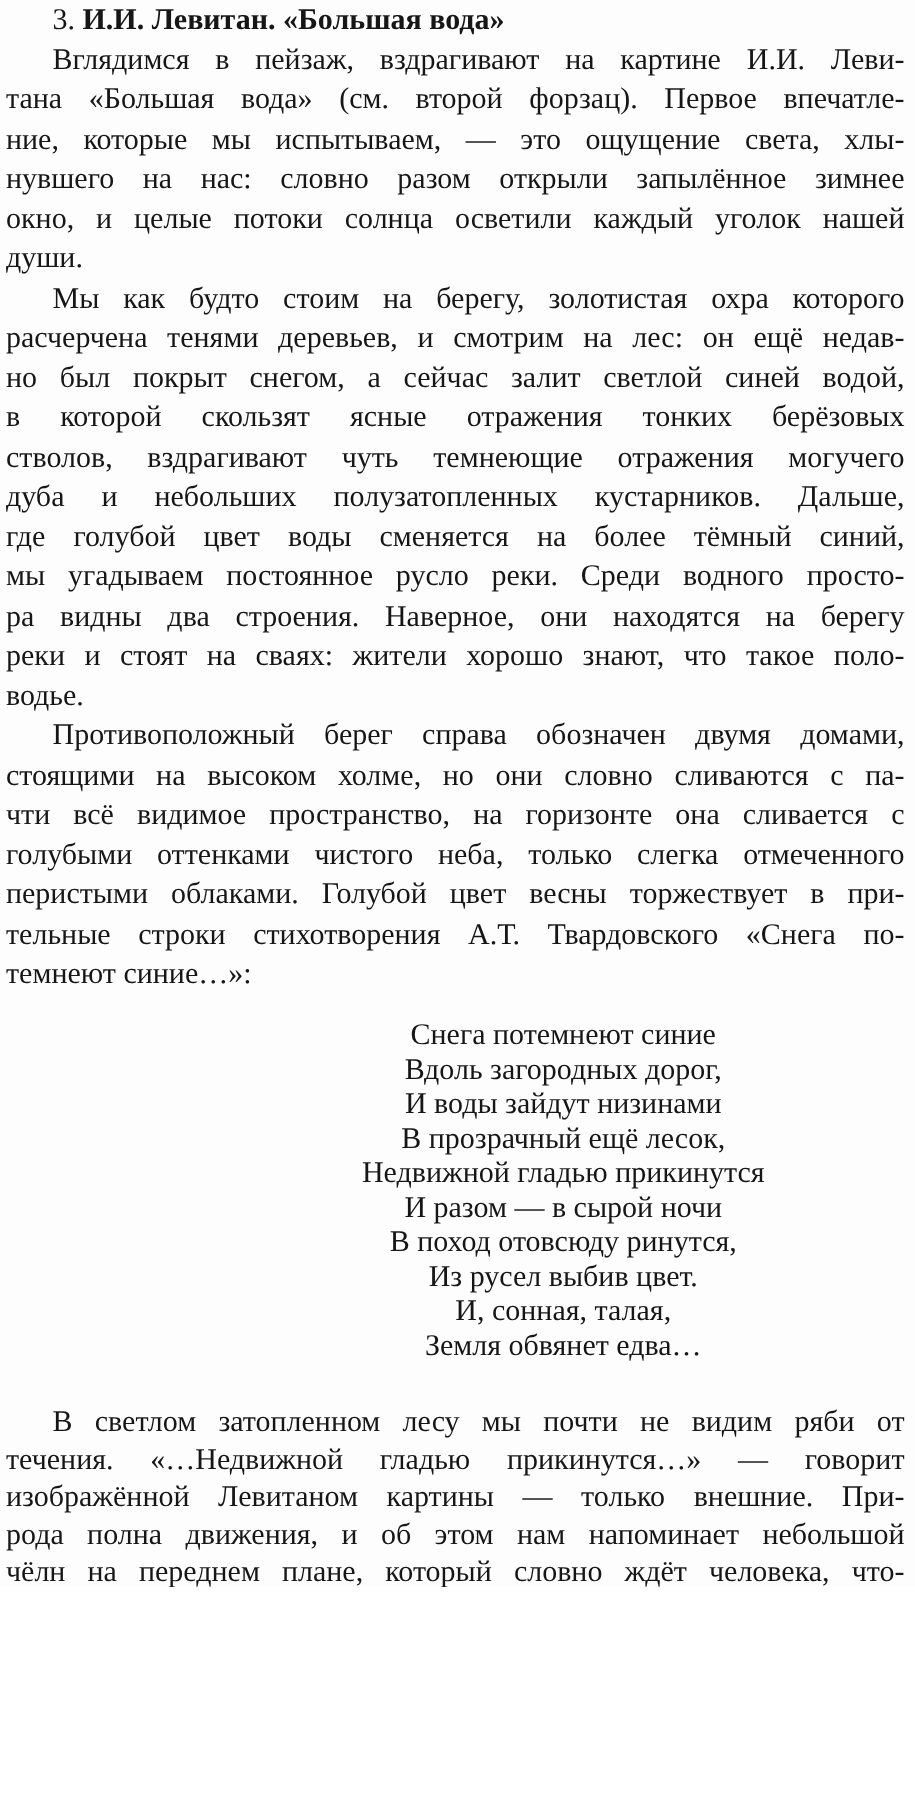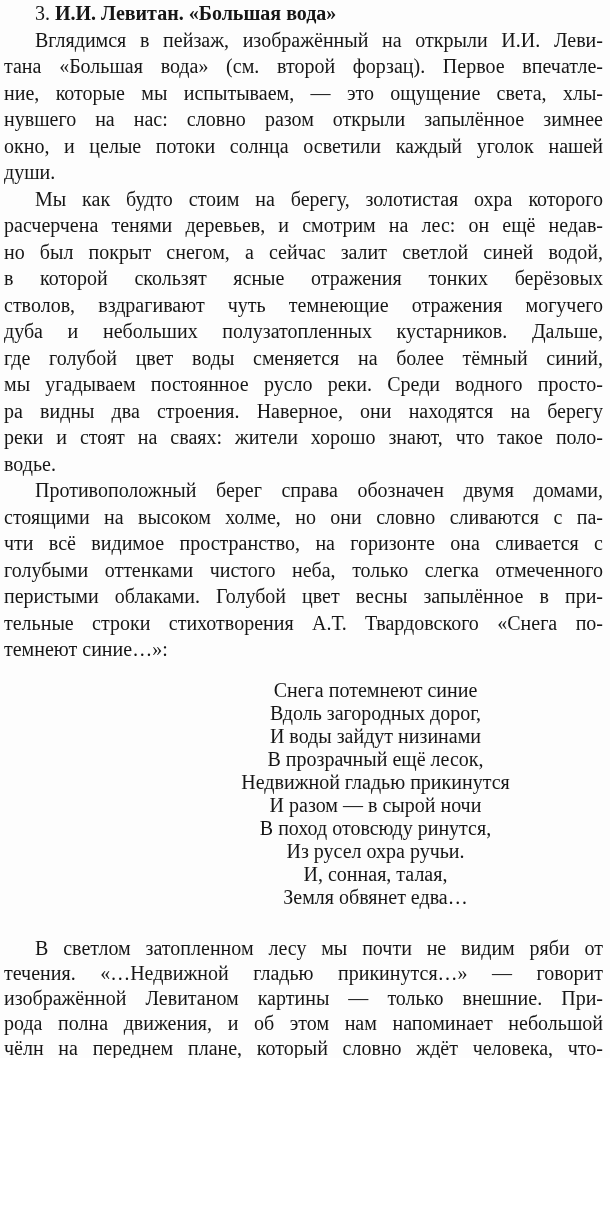--- a/index.html
+++ b/index.html
@@ -44,21 +44,21 @@
 <body>
 
 <div class="page" style="background: rgb(253, 253, 253); color: rgb(22, 22, 22);">
   <div class="heading">
     <span class="num">3.</span>
     <span> </span>
     <span class="ttl">И.И. Левитан. «Большая вода»</span>
   </div>
   <div id="content">
       <div class="para">
-        <div class="line first">Вглядимся в пейзаж, изображённый на открыли И.И. Леви-</div>
+        <div class="line first">Вглядимся в пейзаж, вздрагивают на картине И.И. Леви-</div>
         <div class="line">тана «Большая вода» (см. второй форзац). Первое впечатле-</div>
         <div class="line">ние, которые мы испытываем, — это ощущение света, хлы-</div>
         <div class="line">нувшего на нас: словно разом открыли запылённое зимнее</div>
         <div class="line">окно, и целые потоки солнца осветили каждый уголок нашей</div>
         <div class="line last">души.</div>
       </div>
       <div class="para">
         <div class="line first">Мы как будто стоим на берегу, золотистая охра которого</div>
         <div class="line">расчерчена тенями деревьев, и смотрим на лес: он ещё недав-</div>
         <div class="line">но был покрыт снегом, а сейчас залит светлой синей водой,</div>
@@ -69,33 +69,33 @@
         <div class="line">мы угадываем постоянное русло реки. Среди водного просто-</div>
         <div class="line">ра видны два строения. Наверное, они находятся на берегу</div>
         <div class="line">реки и стоят на сваях: жители хорошо знают, что такое поло-</div>
         <div class="line last">водье.</div>
       </div>
       <div class="para">
         <div class="line first">Противоположный берег справа обозначен двумя домами,</div>
         <div class="line">стоящими на высоком холме, но они словно сливаются с па-</div>
         <div class="line">чти всё видимое пространство, на горизонте она сливается с</div>
         <div class="line">голубыми оттенками чистого неба, только слегка отмеченного</div>
-        <div class="line">перистыми облаками. Голубой цвет весны запылённое в при-</div>
+        <div class="line">перистыми облаками. Голубой цвет весны торжествует в при-</div>
         <div class="line">тельные строки стихотворения А.Т. Твардовского «Снега по-</div>
         <div class="line last">темнеют синие…»:</div>
       </div>
       <div class="verse">
         <div class="vline">Снега потемнеют синие</div>
         <div class="vline">Вдоль загородных дорог,</div>
         <div class="vline">И воды зайдут низинами</div>
         <div class="vline">В прозрачный ещё лесок,</div>
         <div class="vline">Недвижной гладью прикинутся</div>
         <div class="vline">И разом — в сырой ночи</div>
         <div class="vline">В поход отовсюду ринутся,</div>
-        <div class="vline">Из русел охра ручьи.</div>
+        <div class="vline">Из русел выбив цвет.</div>
         <div class="vline">И, сонная, талая,</div>
         <div class="vline">Земля обвянет едва…</div>
       </div>
       <div class="para tight">
         <div class="line first">В светлом затопленном лесу мы почти не видим ряби от</div>
         <div class="line">течения. «…Недвижной гладью прикинутся…» — говорит</div>
         <div class="line">изображённой Левитаном картины — только внешние. При-</div>
         <div class="line">рода полна движения, и об этом нам напоминает небольшой</div>
         <div class="line">чёлн на переднем плане, который словно ждёт человека, что-</div>
         <div class="line">бы двинуться вперёд, разрезая кажущуюся неподвижность</div>

